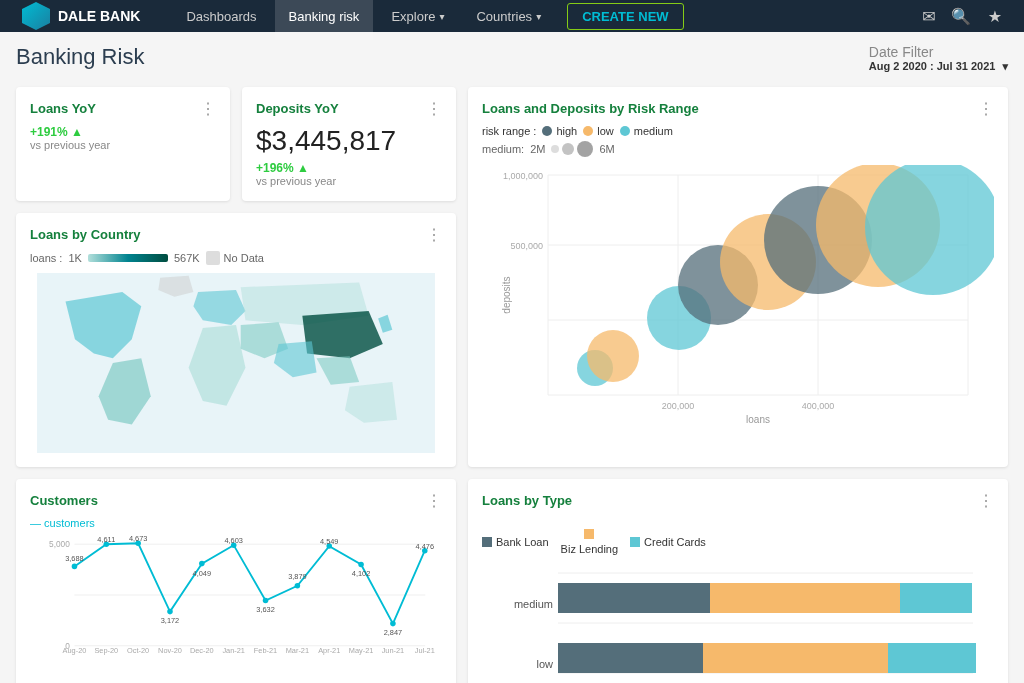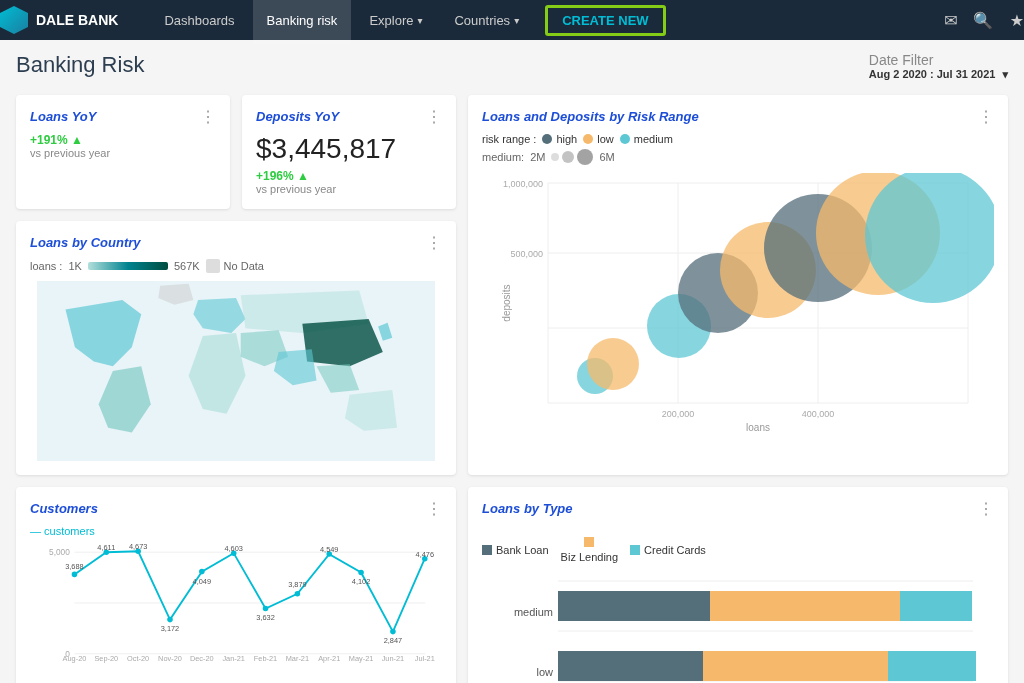--- a/index.html
+++ b/index.html
@@ -3,22 +3,22 @@
   <meta charset="utf-8">
   <style>
     * { box-sizing: border-box; margin: 0; padding: 0; }
     body { font-family: 'Segoe UI', Arial, sans-serif; background: #f5f5f5; font-size: 12px; color: #333; }
 
     
     .navbar {
       background: #1a2a3a;
       display: flex;
       align-items: center;
-      height: 40px;
-      padding: 0 0;
+      height: 32px;
+      padding: 0 22px;
       color: #fff;
     }
     .navbar-brand {
       display: flex; align-items: center; gap: 8px;
       font-weight: bold; font-size: 14px; color: #fff;
       margin-right: 32px;
     }
     .brand-logo {
       width: 28px; height: 28px;
       background: linear-gradient(135deg, #00bcd4, #1a7fa0);
@@ -28,21 +28,21 @@
       display: flex; align-items: center; gap: 4px; flex: 1;
     }
     .nav-link {
       color: #ccc; padding: 0 14px; height: 48px;
       display: flex; align-items: center; cursor: pointer;
       font-size: 13px; transition: background 0.2s;
     }
     .nav-link.active { background: rgba(255,255,255,0.15); color: #fff; }
     .nav-link .chevron { margin-left: 4px; font-size: 10px; }
     .nav-create {
-      color: #00bcd4; border: 3px solid #84cc16;
+      color: #00bcd4; border: 1px solid #84cc16;
       padding: 5px 14px; border-radius: 3px; cursor: pointer;
       font-size: 13px; font-weight: 600; margin-left: 8px;
     }
     .nav-icons { display: flex; align-items: center; gap: 16px; margin-left: 16px; }
     .nav-icon { color: #ccc; cursor: pointer; font-size: 16px; }
 
     
     .page { padding: 12px 16px; }
     .page-title { font-size: 22px; font-weight: 300; color: #2c3e50; margin-bottom: 8px; }
 
@@ -61,21 +61,21 @@
     .card {
       background: #fff;
       border-radius: 4px;
       padding: 14px;
       box-shadow: 0 1px 3px rgba(0,0,0,0.1);
     }
     .card-header {
       display: flex; justify-content: space-between; align-items: flex-start;
       margin-bottom: 8px;
     }
-    .card-title { font-size: 13px; font-weight: 600; color: #1d4ed8; font-style: italic; }
+    .card-title { font-size: 13px; font-weight: 600; color: #15803d; }
     .card-menu { color: #999; cursor: pointer; font-size: 16px; line-height: 1; }
 
     
     .kpi-row {
       display: grid; grid-template-columns: 1fr 1fr; gap: 12px;
       grid-column: 1;
     }
     .kpi-value { font-size: 28px; font-weight: 300; color: #222; margin: 4px 0; }
     .kpi-change { font-size: 12px; color: #2ecc40; font-weight: 600; }
     .kpi-change.up::after { content: ' ▲'; }

